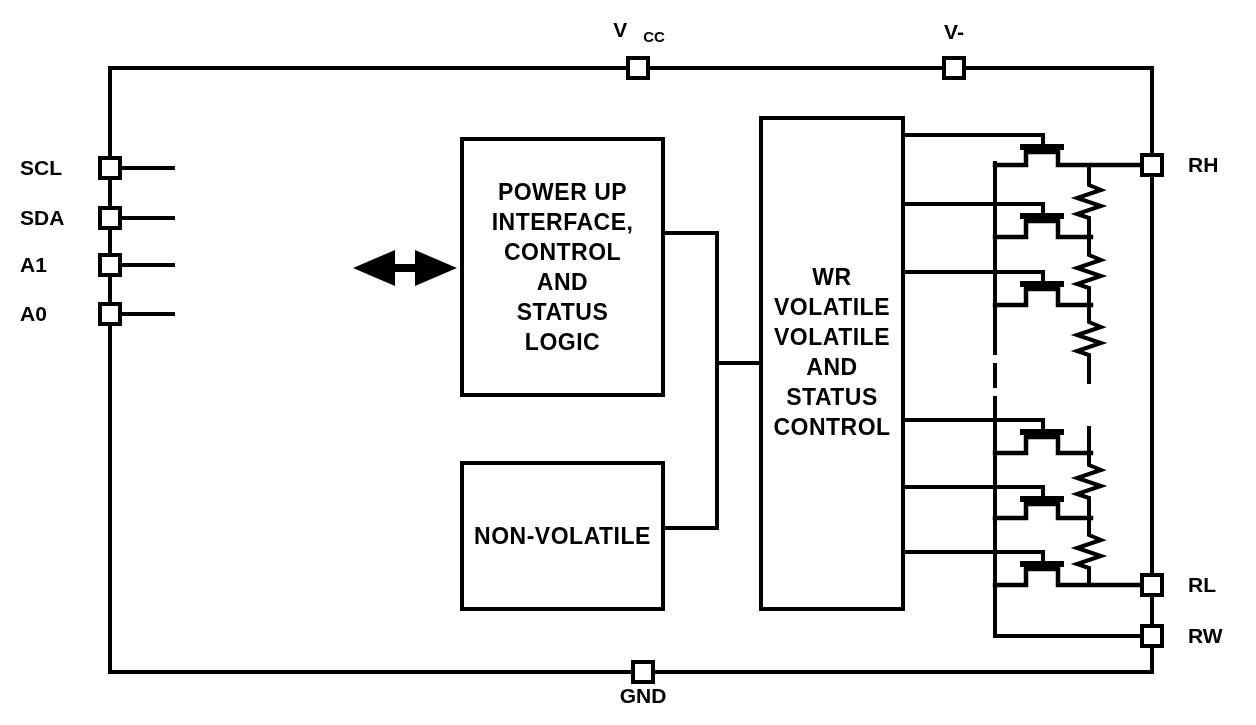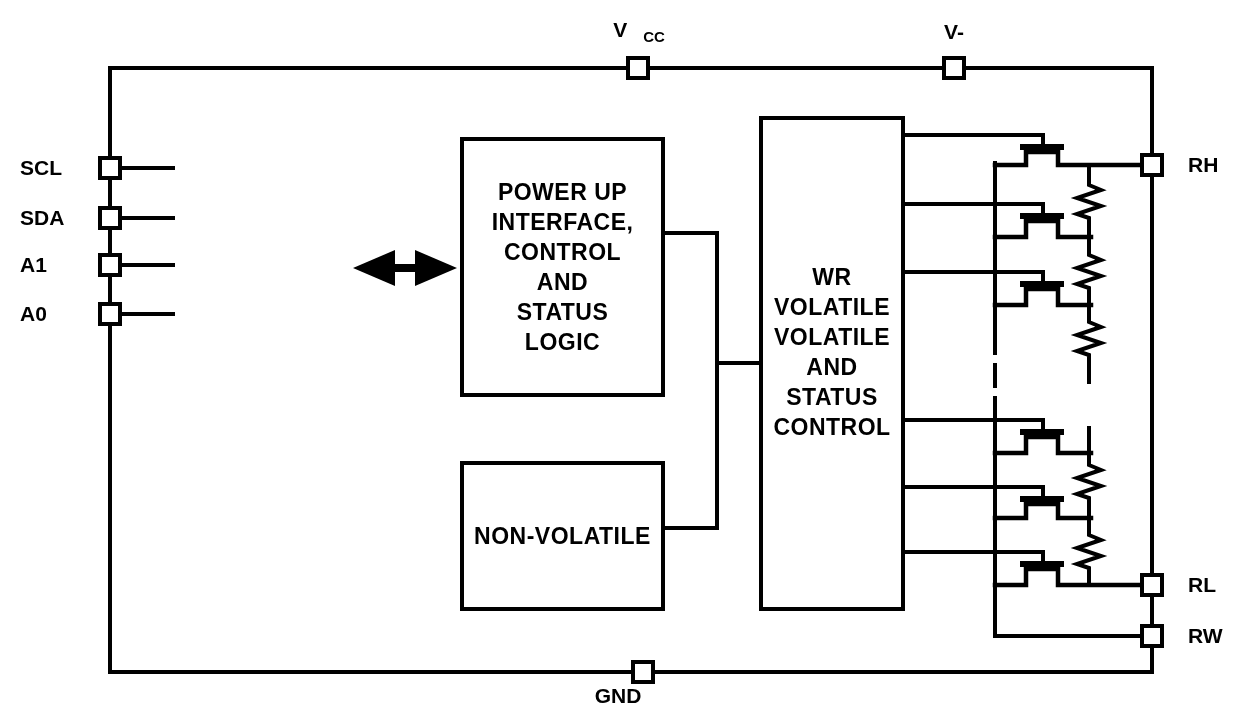--- a/index.html
+++ b/index.html
@@ -135,15 +135,15 @@
 
   <div class="pin-label pl-right" style="left:20px;width:76px;top:154px;">SCL</div>
   <div class="pin-label pl-right" style="left:20px;width:76px;top:204px;">SDA</div>
   <div class="pin-label pl-right" style="left:20px;width:76px;top:251px;">A1</div>
   <div class="pin-label pl-right" style="left:20px;width:76px;top:300px;">A0</div>
 
   <div class="pin-label" style="left:1188px;top:151px;">RH</div>
   <div class="pin-label" style="left:1188px;top:571px;">RL</div>
   <div class="pin-label" style="left:1188px;top:622px;">RW</div>
 
-  <div class="pin-label center-x" style="left:618px;top:682px;">GND</div>
+  <div class="pin-label center-x" style="left:643px;top:682px;">GND</div>
 
 </div>
 
 </body></html>

